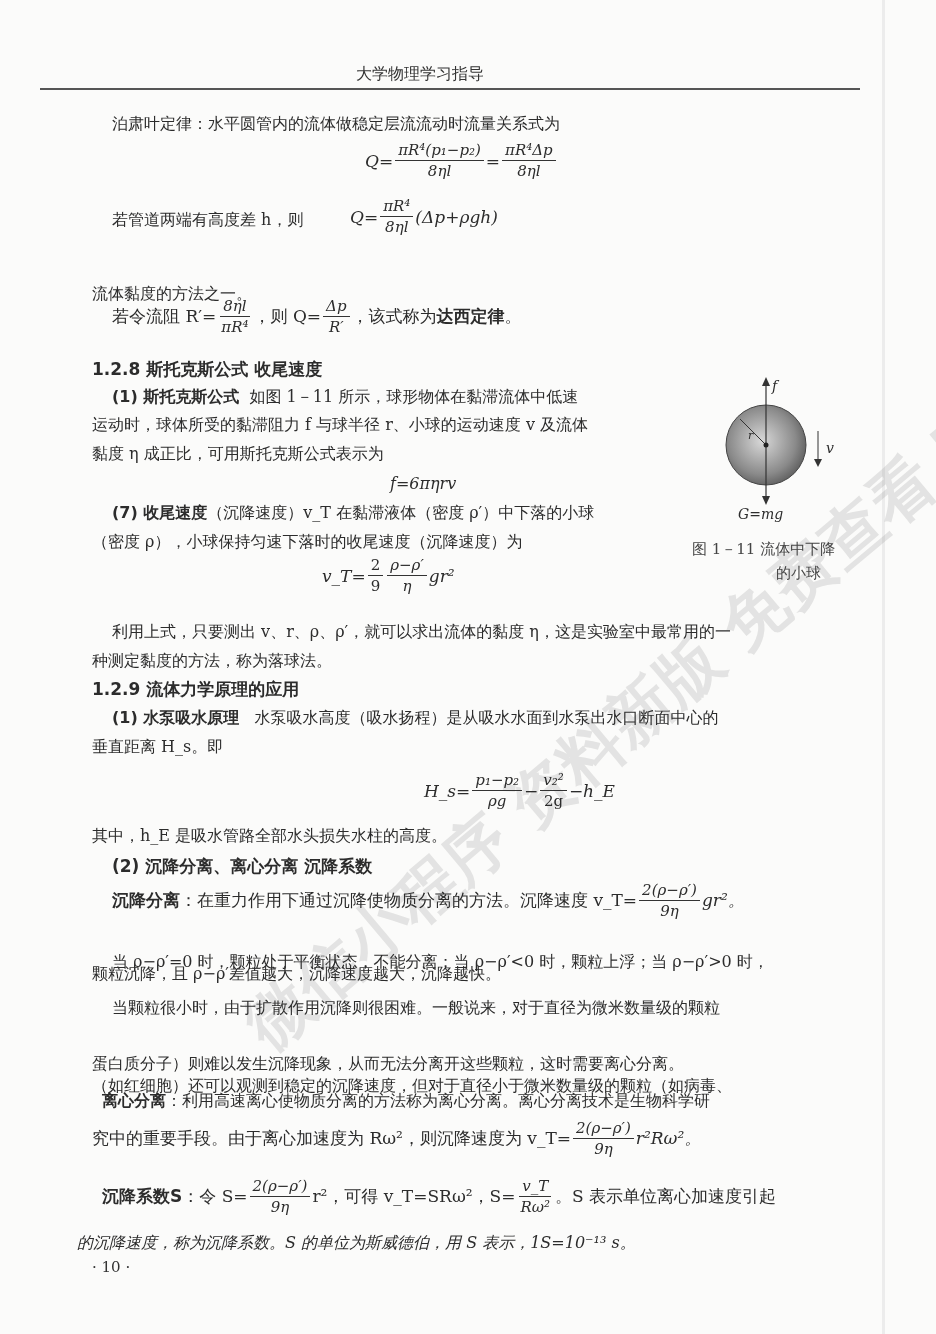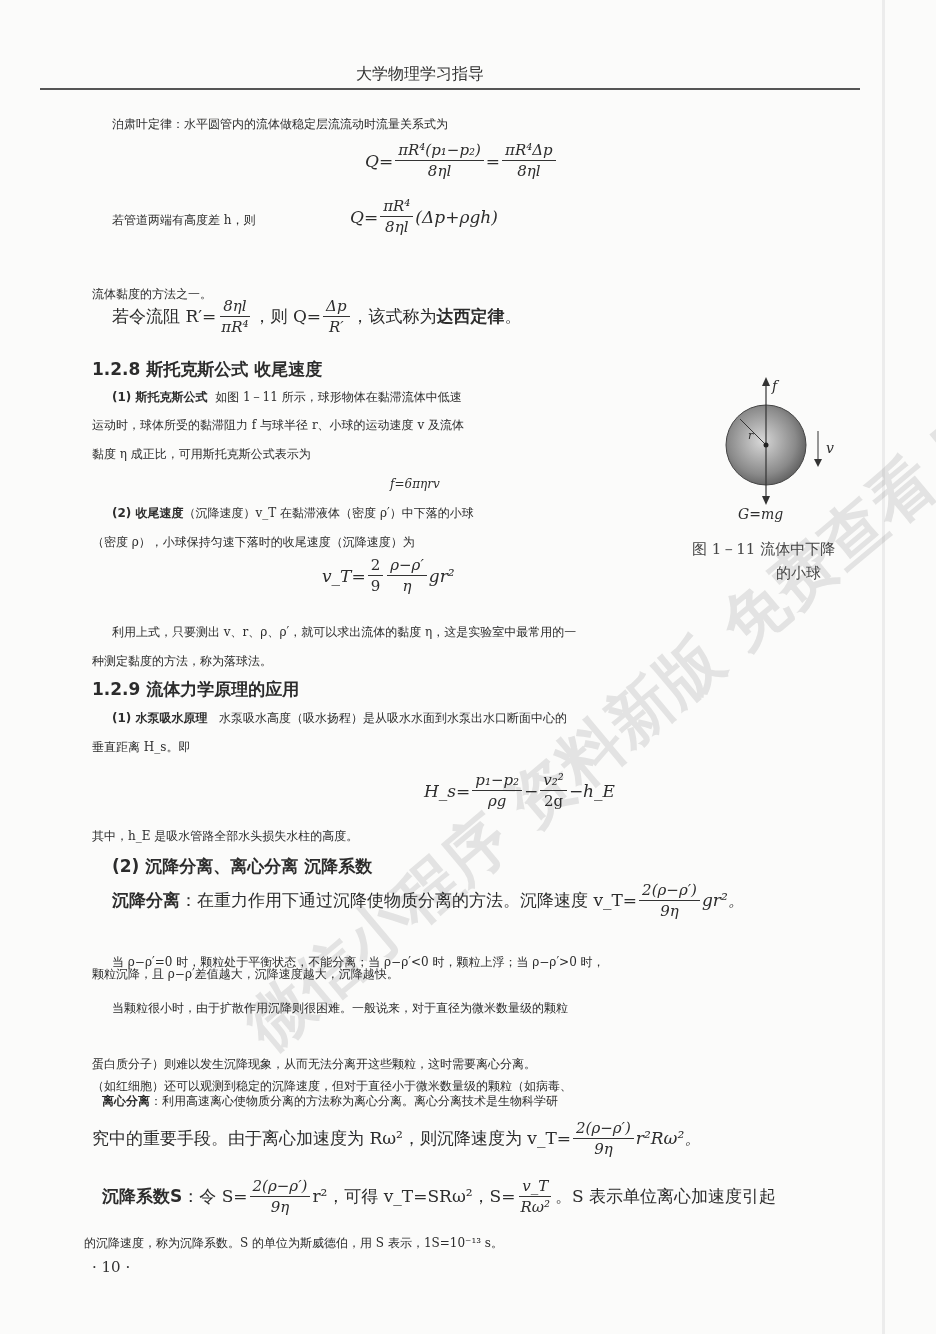--- a/index.html
+++ b/index.html
@@ -7,21 +7,21 @@
     width:936px; height:1334px; background:#fbfbfa; position:relative; overflow:hidden;
     font-family:"DejaVu Serif","Liberation Serif",serif; color:#2a2a2a;
   }
   .page { position:absolute; left:0; top:0; width:936px; height:1334px; }
   .spine { position:absolute; left:882px; top:0; width:3px; height:1334px; background:#ececec; }
   .header-title {
     position:absolute; left:0; width:840px; top:64px; text-align:center;
     font-family:"DejaVu Sans","Liberation Sans",sans-serif; font-size:16px; color:#333;
   }
   .header-rule { position:absolute; left:40px; width:820px; top:88px; height:2px; background:#555; }
-  .t { position:absolute; font-size:12px; line-height:22px; white-space:nowrap; color:#2c2c2c; }
+  .t { position:absolute; font-size:16px; line-height:22px; white-space:nowrap; color:#2c2c2c; }
   .b { font-family:"DejaVu Sans","Liberation Sans",sans-serif; font-weight:bold; }
   .h { font-family:"DejaVu Sans","Liberation Sans",sans-serif; font-weight:bold; font-size:17px; }
   .m { font-style:italic; }
   .frac { display:inline-flex; flex-direction:column; align-items:center; vertical-align:middle; margin:0 2px; }
   .frac .num { border-bottom:1px solid #333; padding:0 3px; line-height:20px; font-size:15px; }
   .frac .den { line-height:20px; font-size:15px; padding:0 3px; }
   .eq { position:absolute; font-size:17px; white-space:nowrap; display:flex; align-items:center; color:#2c2c2c; }
   .eq .m { font-style:italic; }
   .fig { position:absolute; left:720px; top:375px; width:170px; height:215px; }
   .caption { position:absolute; font-size:15px; color:#444; white-space:nowrap; }
@@ -88,21 +88,21 @@
 
   <div class="t h" style="left:92px;top:358px;">1.2.8  斯托克斯公式  收尾速度</div>
   <div class="t" style="left:112px;top:386px;">
     <span class="b">(1) 斯托克斯公式</span>&nbsp;&nbsp;<span>如图 1－11 所示，球形物体在黏滞流体中低速</span>
   </div>
   <div class="t" style="left:92px;top:414px;">运动时，球体所受的黏滞阻力 f 与球半径 r、小球的运动速度 v 及流体</div>
   <div class="t" style="left:92px;top:443px;">黏度 η 成正比，可用斯托克斯公式表示为</div>
   <div class="t m" style="left:370px;top:473px;margin-left:20px;">f=6πηrv</div>
 
   <div class="t" style="left:112px;top:502px;">
-    <span class="b">(2) 收尾速度</span><span>（沉降速度）v_T   在黏滞液体（密度 ρ′）中下落的小球</span>
+    <span class="b">(7) 收尾速度</span><span>（沉降速度）v_T   在黏滞液体（密度 ρ′）中下落的小球</span>
   </div>
   <div class="t" style="left:92px;top:531px;">（密度 ρ），小球保持匀速下落时的收尾速度（沉降速度）为</div>
 
   <div class="eq" style="left:322px;top:555px;">
     <span class="m">v_T=</span>
     <span class="frac">
         <span class="num">2</span>
         <span class="den">9</span>
       </span>
     <span class="frac">
@@ -200,16 +200,16 @@
         <span class="num m">2(ρ−ρ′)</span>
         <span class="den m">9η</span>
       </span>
     <span>r²，可得 v_T=SRω²，S=</span>
     <span class="frac">
         <span class="num m">v_T</span>
         <span class="den m">Rω²</span>
       </span>
     <span>。S 表示单位离心加速度引起</span>
   </div>
-  <div class="t" style="left:84px;top:1232px;">的沉降速度，称为沉降系数。S 的单位为斯威德伯，用 S 表示，1S=10⁻¹³ s。</div>
+  <div class="t" style="left:77px;top:1232px;font-style:italic;">的沉降速度，称为沉降系数。S 的单位为斯威德伯，用 S 表示，1S=10⁻¹³ s。</div>
 
   <div class="pagenum">· 10 ·</div>
 </div>
 
 </body></html>

